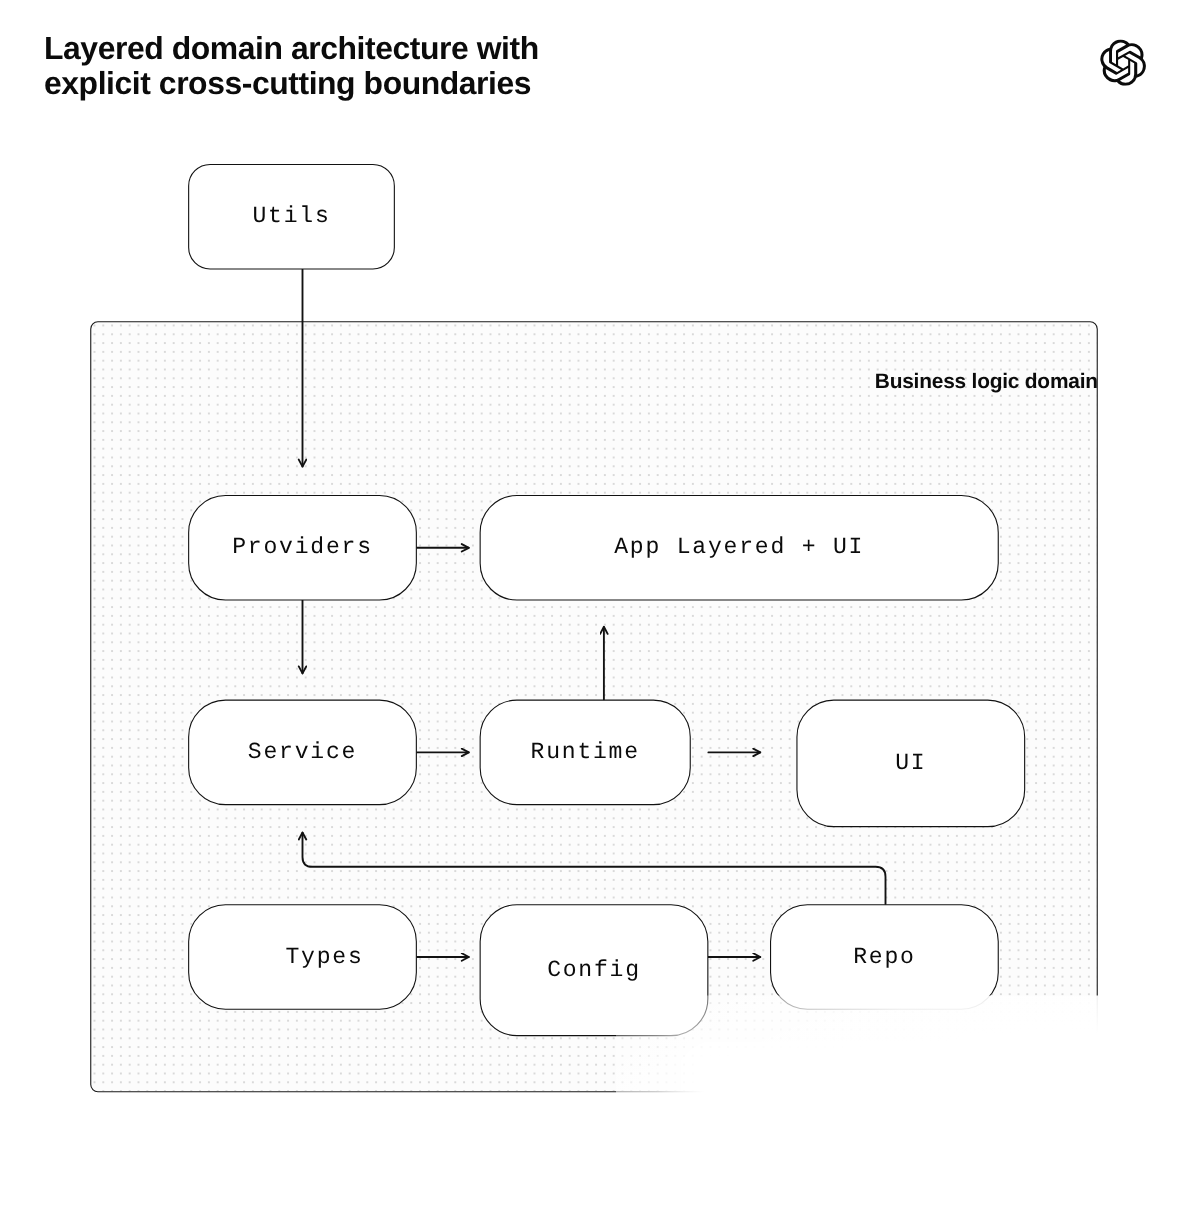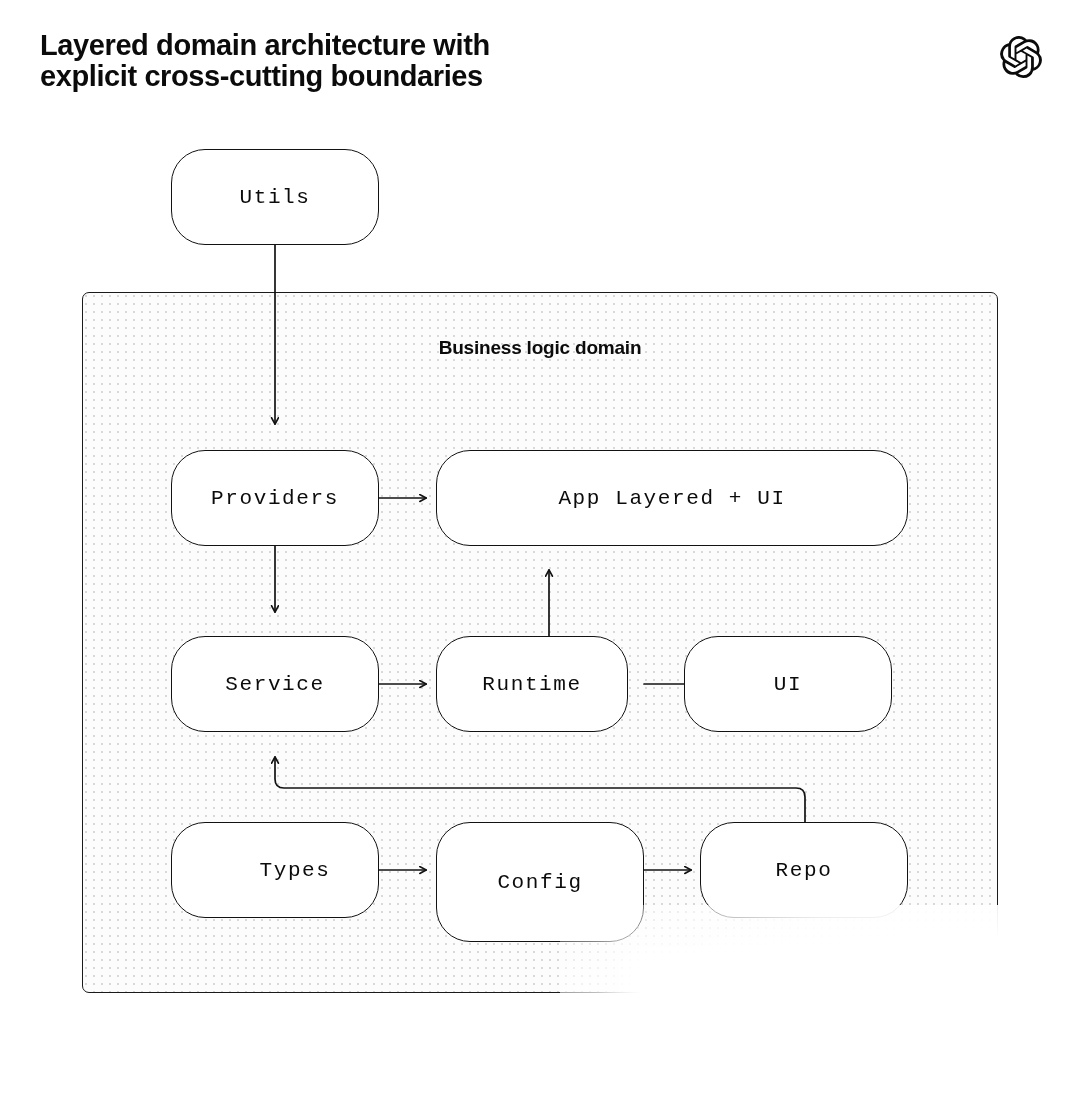--- a/index.html
+++ b/index.html
@@ -63,21 +63,21 @@
       radial-gradient(circle at 1px 1px, #d9d9d9 1.05px, transparent 1.2px);
     background-size: 8px 8px;
     background-position: 2px 2px;
   }
 
   #domain-label {
     position: absolute;
     left: 82px;
     top: 337px;
     width: 916px;
-    text-align: center;
+    text-align: right;
     font-family: "Liberation Sans", sans-serif;
     font-weight: bold;
     font-size: 19px;
     letter-spacing: -0.2px;
     color: #0b0b0b;
   }
 
   
   .node {
     position: absolute;
@@ -88,26 +88,26 @@
     display: flex;
     align-items: center;
     justify-content: center;
     font-family: "Liberation Mono", "DejaVu Sans Mono", monospace;
     font-size: 21px;
     letter-spacing: 1.6px;
     color: #0b0b0b;
     white-space: nowrap;
   }
 
-  #node-utils      { left: 171px; top: 149px; width: 208px; height: 96px; }
+  #node-utils      { left: 171px; top: 149px; width: 188px; height: 96px; border-radius: 20px; }
   #node-providers  { left: 171px; top: 450px; width: 208px; height: 96px; }
   #node-appwiring  { left: 436px; top: 450px; width: 472px; height: 96px; }
   #node-service    { left: 171px; top: 636px; width: 208px; height: 96px; }
   #node-runtime    { left: 436px; top: 636px; width: 192px; height: 96px; }
-  #node-ui         { left: 684px; top: 636px; width: 208px; height: 96px; }
+  #node-ui         { left: 724px; top: 636px; width: 208px; height: 116px; }
   #node-types      { left: 171px; top: 822px; width: 208px; height: 96px; padding-left: 40px; }
   #node-config     { left: 436px; top: 822px; width: 208px; height: 120px; }
   #node-repo       { left: 700px; top: 822px; width: 208px; height: 96px; }
 
   
   #canvas-fade-mask {
     position: absolute;
     left: 560px;
     top: 905px;
     width: 520px;

